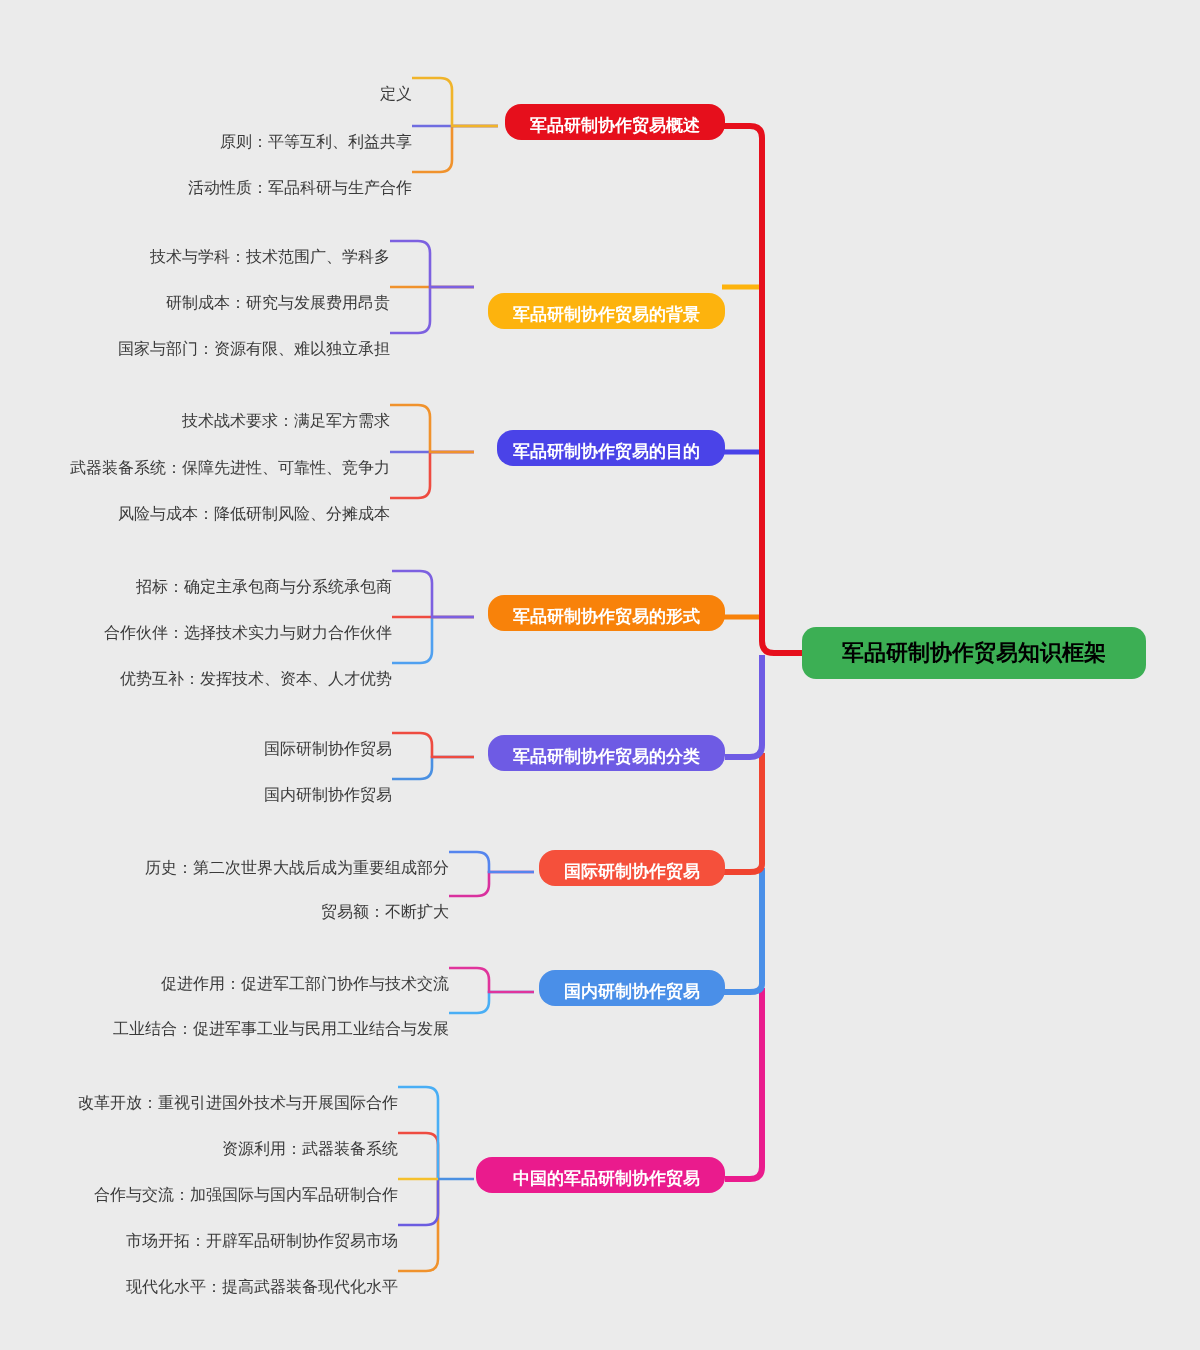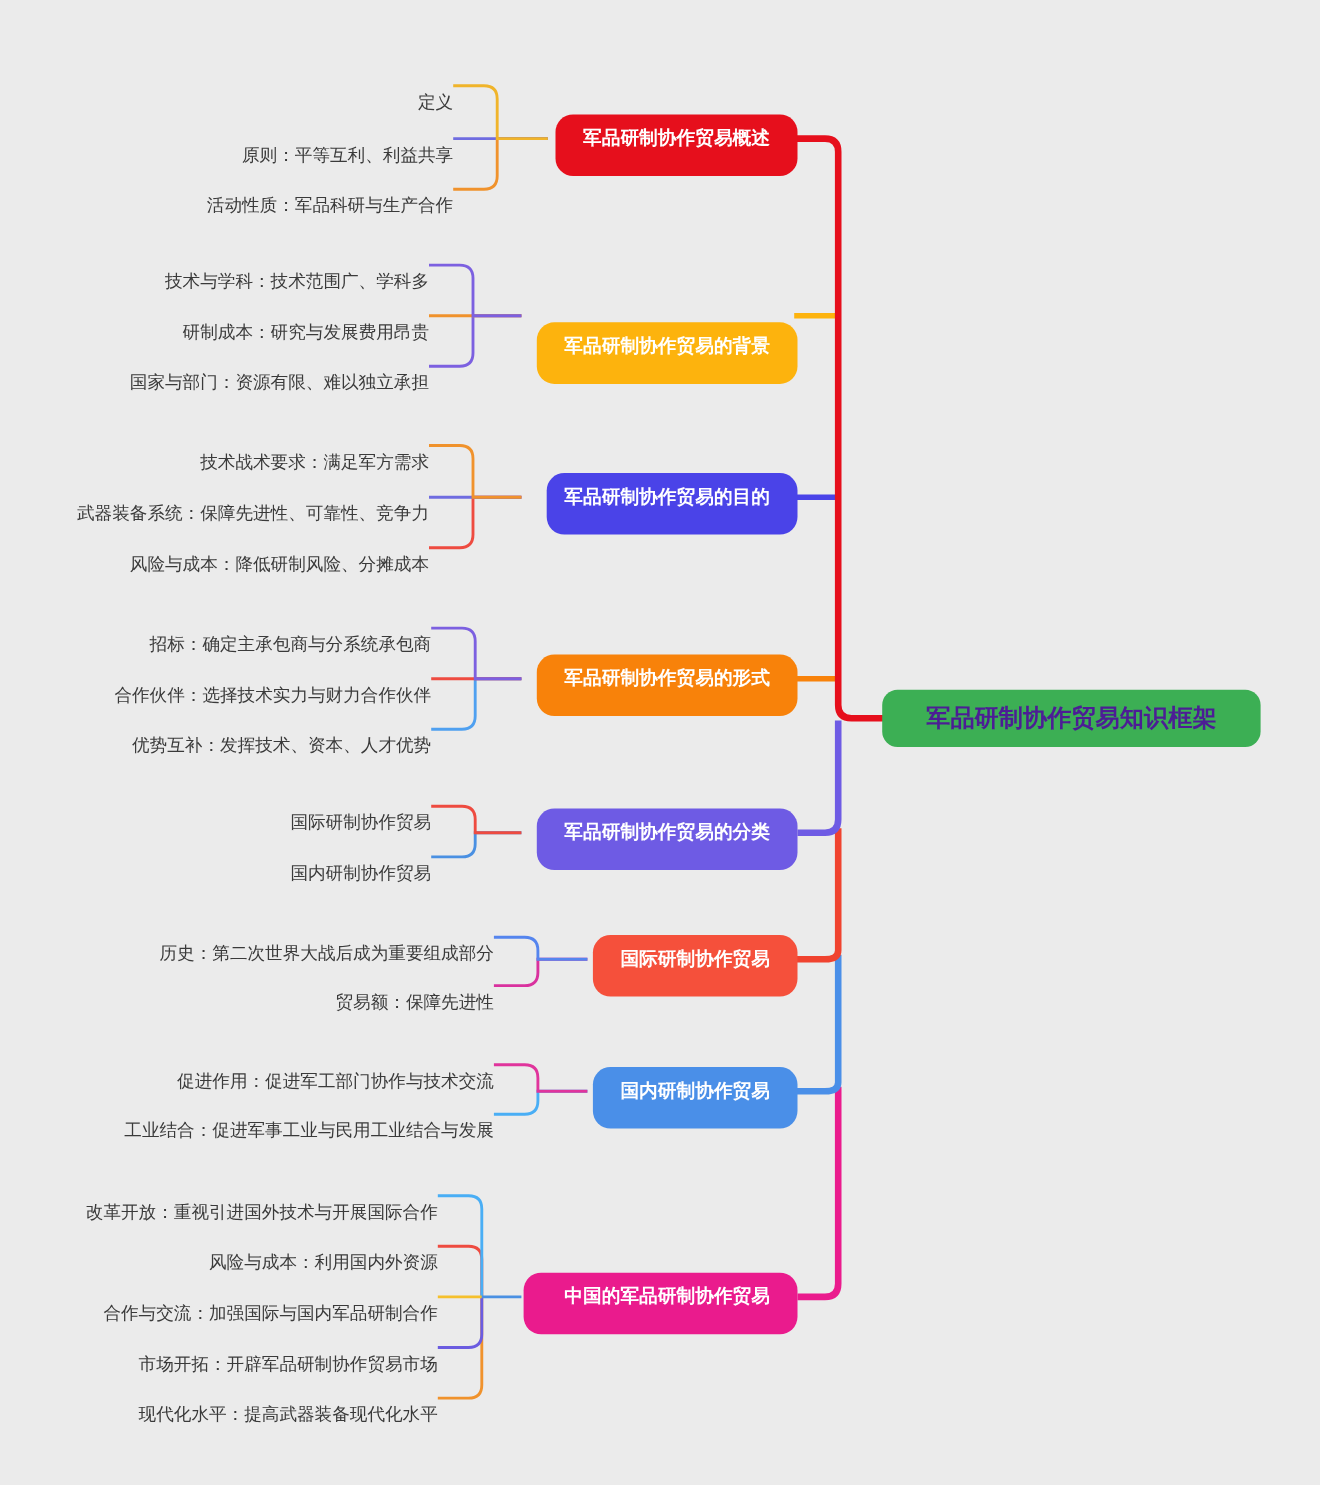--- a/index.html
+++ b/index.html
@@ -1,26 +1,26 @@
 <!DOCTYPE html>
 <html><head>
 <meta charset="utf-8">
 <style>
   html,body{margin:0;padding:0;}
   body{background:#ebebeb;font-family:"Liberation Sans","DejaVu Sans",sans-serif;}
   .canvas{position:relative;width:1200px;height:1350px;background:#ebebeb;overflow:hidden;}
   .links{position:absolute;left:0;top:0;width:1200px;height:1350px;}
   .leaf{position:absolute;white-space:nowrap;height:24px;line-height:24px;
         font-size:16px;color:#3a3a3a;text-align:right;cursor:default;margin-top:16px;}
-  .node{position:absolute;right:475px;height:56px;line-height:44px;padding:0 25px;
+  .node{position:absolute;right:475px;height:36px;line-height:44px;padding:0 25px;
         border-radius:16px;font-size:17px;font-weight:bold;color:#ffffff;
         white-space:nowrap;text-align:left;cursor:default;}
   .root{position:absolute;left:802px;top:627px;height:52px;line-height:52px;
         padding:0 40px;border-radius:14px;background:#3caf54;font-size:22px;
-        font-weight:bold;color:#4c1d95;white-space:nowrap;cursor:default;}
+        font-weight:bold;color:#000000;white-space:nowrap;cursor:default;}
   .c1{background:#e60f1c;} .c2{background:#fdb30d;margin-top:28px;} .c3{background:#4a43e8;padding-left:16px;}
   .c4{background:#f8820a;margin-left:16px;} .c5{background:#6e5be4;} .c6{background:#f5503b;}
   .c7{background:#4a8fe8;} .c8{background:#ea1b8d;padding-left:37px;}
 </style>
 </head>
 <body>
 
 <div class="canvas">
 
   <svg class="links" viewBox="0 0 1200 1350" fill="none" xmlns="http://www.w3.org/2000/svg">
@@ -81,27 +81,27 @@
   <div class="leaf" style="right:810px;top:486px">风险与成本：降低研制风险、分摊成本</div>
 
   <div class="leaf" style="right:808px;top:559px">招标：确定主承包商与分系统承包商</div>
   <div class="leaf" style="right:808px;top:605px">合作伙伴：选择技术实力与财力合作伙伴</div>
   <div class="leaf" style="right:808px;top:651px">优势互补：发挥技术、资本、人才优势</div>
 
   <div class="leaf" style="right:808px;top:721px">国际研制协作贸易</div>
   <div class="leaf" style="right:808px;top:767px">国内研制协作贸易</div>
 
   <div class="leaf" style="right:751px;top:840px">历史：第二次世界大战后成为重要组成部分</div>
-  <div class="leaf" style="right:751px;top:884px">贸易额：保障先进性</div>
+  <div class="leaf" style="right:751px;top:884px">贸易额：不断扩大</div>
 
   <div class="leaf" style="right:751px;top:956px">促进作用：促进军工部门协作与技术交流</div>
   <div class="leaf" style="right:751px;top:1001px">工业结合：促进军事工业与民用工业结合与发展</div>
 
   <div class="leaf" style="right:802px;top:1075px">改革开放：重视引进国外技术与开展国际合作</div>
-  <div class="leaf" style="right:802px;top:1121px">风险与成本：利用国内外资源</div>
+  <div class="leaf" style="right:802px;top:1121px">资源利用：武器装备系统</div>
   <div class="leaf" style="right:802px;top:1167px">合作与交流：加强国际与国内军品研制合作</div>
   <div class="leaf" style="right:802px;top:1213px">市场开拓：开辟军品研制协作贸易市场</div>
   <div class="leaf" style="right:802px;top:1259px">现代化水平：提高武器装备现代化水平</div>
 
   <div class="node c1" style="top:104px">军品研制协作贸易概述</div>
   <div class="node c2" style="top:265px">军品研制协作贸易的背景</div>
   <div class="node c3" style="top:430px">军品研制协作贸易的目的</div>
   <div class="node c4" style="top:595px">军品研制协作贸易的形式</div>
   <div class="node c5" style="top:735px">军品研制协作贸易的分类</div>
   <div class="node c6" style="top:850px">国际研制协作贸易</div>

